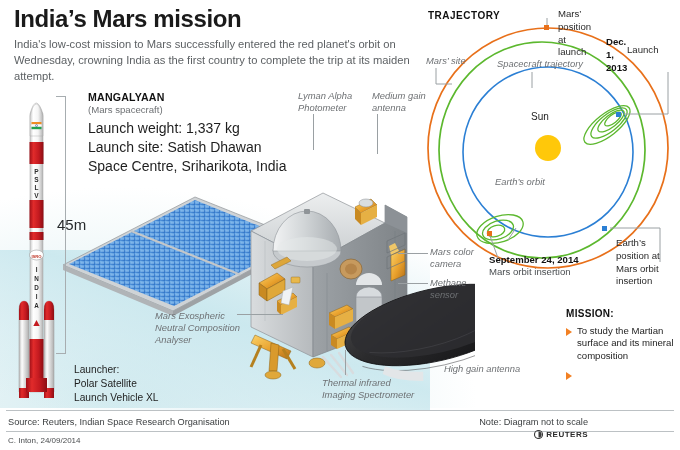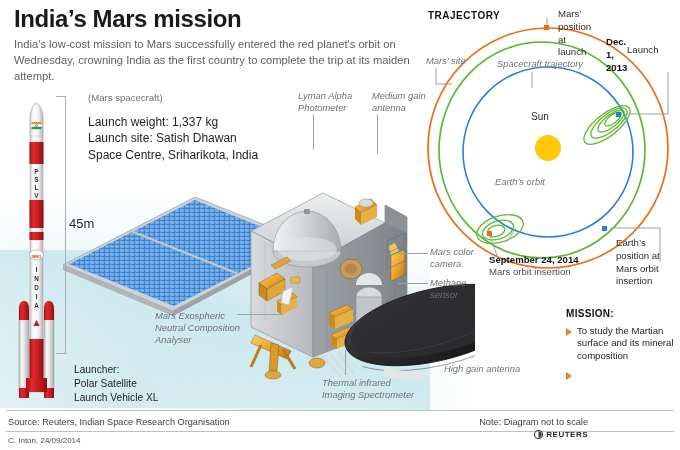--- a/index.html
+++ b/index.html
@@ -32,31 +32,31 @@
   
   .lbl-it { position: absolute; font-style: italic; font-size: 9.4px; color: #6e7174; line-height: 1.25; z-index: 30; }
   .lbl-pl { position: absolute; font-size: 9.6px; color: #2b2b2b; line-height: 1.33; z-index: 30; }
   .lbl-bold { font-weight: bold; color: #111; }
   .leader { position: absolute; background: #9aa0a3; z-index: 25; }
 
   
   .spec { position: absolute; left: 88px; top: 91px; z-index: 35; }
   .spec .t { font-size: 10.6px; font-weight: bold; color: #111; letter-spacing: .2px; }
   .spec .s { font-size: 9.6px; color: #6e7174; margin-top: 1px; }
-  .spec .body { font-size: 12px; color: #1e1e1e; line-height: 1.36; margin-top: 11px; }
+  .spec .body { font-size: 14px; color: #1e1e1e; line-height: 1.36; margin-top: 4px; }
 
   
   .launcher { position: absolute; left: 74px; top: 363px; font-size: 10.2px; color: #1e1e1e; line-height: 1.36; z-index: 35; }
 
   
   .brk { position: absolute; z-index: 30; }
   .brk .v { position: absolute; left: 9px; top: 0; width: 1px; height: 258px; background: #a7adb0; }
   .brk .a { position: absolute; left: 0px; top: 0; width: 10px; height: 1px; background: #a7adb0; }
   .brk .b { position: absolute; left: 0px; top: 257px; width: 10px; height: 1px; background: #a7adb0; }
-  .brk span { position: absolute; left: 13px; top: 120px; font-size: 13px; color: #26292b; }
+  .brk span { position: absolute; left: 1px; top: 120px; font-size: 15px; color: #26292b; }
 
   
   .traj-title { position: absolute; left: 428px; top: 10px; font-size: 10px; font-weight: bold; letter-spacing: .5px; color: #111; z-index: 36; }
   svg.orbits { position: absolute; left: 420px; top: 0px; z-index: 20; }
 
   
   .mission { position: absolute; left: 566px; top: 308px; width: 112px; z-index: 35; }
   .mission .h { font-size: 10px; font-weight: bold; color: #111; letter-spacing: .3px; }
   .mission ul { list-style: none; margin-top: 6px; }
   .mission li { position: relative; padding-left: 11px; font-size: 9.6px; color: #1e1e1e; line-height: 1.3; margin-bottom: 7px; }
@@ -152,20 +152,21 @@
   </svg>
 
   <div class="brk" style="left:56px;top:96px;">
     <div class="a"></div>
       <div class="v"></div>
       <div class="b"></div>
     <span>45m</span>
   </div>
 
   <div class="spec">
+    <div class="t">MANGALYAAN</div>
     <div class="s">(Mars spacecraft)</div>
     <div class="body">
       <div>Launch weight: 1,337 kg</div>
       <div>Launch site: Satish Dhawan</div>
       <div>Space Centre, Sriharikota, India</div>
     </div>
   </div>
 
   <svg width="420" height="260" style="position:absolute;left:55px;top:145px;z-index:22">
     <defs>

